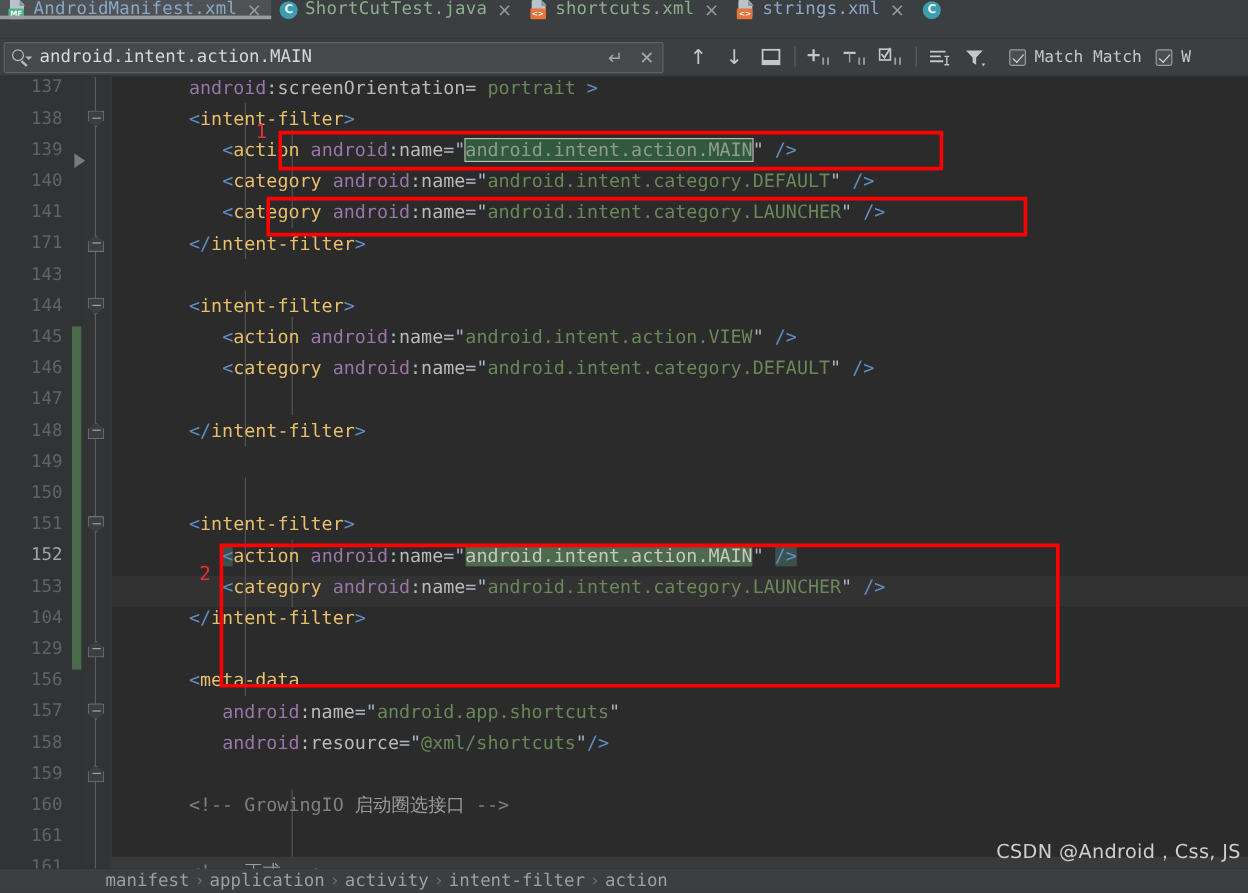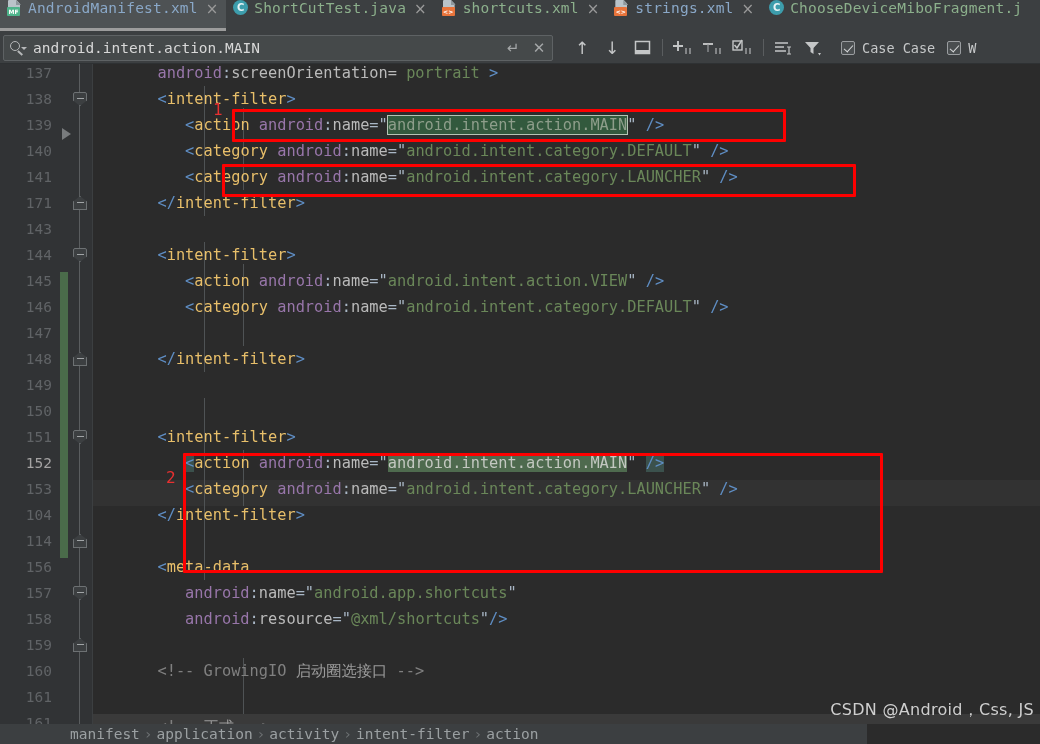--- a/index.html
+++ b/index.html
@@ -9,22 +9,22 @@
     font-family:"DejaVu Sans Mono", monospace;
   }
 
   
   #tabbar{
     position:absolute; left:0; top:0; width:1040px; height:32px;
     background:#3c3f41; display:flex; align-items:stretch;
     overflow:hidden;
   }
   .tab{
-    display:flex; gap:6px;
-    padding:0 8px 0 7px; height:31px; position:relative;
+    display:flex; align-items:center; gap:6px;
+    padding:0 8px 0 7px; height:16px; position:relative;
     white-space:nowrap; cursor:default;
   }
   .tab.active{ background:#4e5254; }
   .tab.active:after{
     content:""; position:absolute; left:0; right:0; bottom:0; height:3px;
     background:#9c9c9c;
   }
   .tab-label{
     font-family:"DejaVu Sans Mono", monospace;
     font-size:14.5px; letter-spacing:.2px;
@@ -205,25 +205,25 @@
   
   #watermark{
     position:absolute; right:6px; bottom:3px;
     color:#cfcfcf; font-size:16px;
     font-family:"DejaVu Sans", sans-serif; letter-spacing:.3px;
     pointer-events:none;
   }
 
   
   #breadcrumb{
-    position:absolute; left:0; top:724px; width:867px; height:20px;
+    position:absolute; left:0; top:724px; width:1040px; height:20px;
     background:#3c3f41; color:#8b8f91; font-size:14.5px;
     font-family:"DejaVu Sans Mono", monospace;
     display:flex; align-items:center; overflow:hidden;
-    padding-left:70px;
+    padding-left:88px;
   }
   .bc-item{ color:#9ba0a2; }
   .bc-sep{ color:#6d7173; padding:0 4px; }
 </style>
 </head>
 <body>
 
 <div id="tabbar">
 
   <div class="tab active">
@@ -257,21 +257,20 @@
       <span class="sheet"></span>
         <span class="fold"></span>
       <span class="badge">&lt;&gt;</span>
     </span>
     <span class="tab-label" style="color:#8aa8c8">strings.xml</span>
     <span class="tab-close">×</span>
   </div>
 
   <div class="tab">
     <span class="ic-java">C</span>
-    <span class="tab-label" style="color:#8cb08c">ChooseDeviceMiboFragment.j</span>
   </div>
 </div>
 
 <div id="findbar">
 
   <div id="findfield">
     <span class="mag">
       <span class="circ"></span>
         <span class="hndl"></span>
         <span class="car"></span>
@@ -325,21 +324,21 @@
   </div>
   <div class="tbtn">
     <svg width="20" height="16" viewBox="0 0 20 16">
       <path d="M1 2 H15 L9.5 8 V14 L6.5 12 V8 Z" fill="#c4c6c7"></path>
       <path d="M14 13 L17 13 L15.5 15.5 Z" fill="#c4c6c7"></path>
     </svg>
   </div>
 
   <div class="chk">
     <span class="chkbox on"></span>
-    <span class="chklabel">Case Case</span>
+    <span class="chklabel">Match Match</span>
   </div>
   <div class="chk">
     <span class="chkbox on"></span>
     <span class="chklabel">W</span>
   </div>
 </div>
 
 <div id="editor">
 
   <div id="gutter"></div>
@@ -364,21 +363,21 @@
   <div class="ln" style="top:204px">145</div>
   <div class="ln" style="top:230px">146</div>
   <div class="ln" style="top:256px">147</div>
   <div class="ln" style="top:282px">148</div>
   <div class="ln" style="top:308px">149</div>
   <div class="ln" style="top:334px">150</div>
   <div class="ln" style="top:360px">151</div>
   <div class="ln cur" style="top:386px">152</div>
   <div class="ln" style="top:412px">153</div>
   <div class="ln" style="top:438px">104</div>
-  <div class="ln" style="top:464px">114</div>
+  <div class="ln" style="top:464px">129</div>
   <div class="ln" style="top:490px">156</div>
   <div class="ln" style="top:516px">157</div>
   <div class="ln" style="top:542px">158</div>
   <div class="ln" style="top:568px">159</div>
   <div class="ln" style="top:594px">160</div>
   <div class="ln" style="top:620px">161</div>
   <div class="ln" style="top:646px">161</div>
 
   <div class="fold-ic top" style="top:28px">
       <span class="dash"></span>

